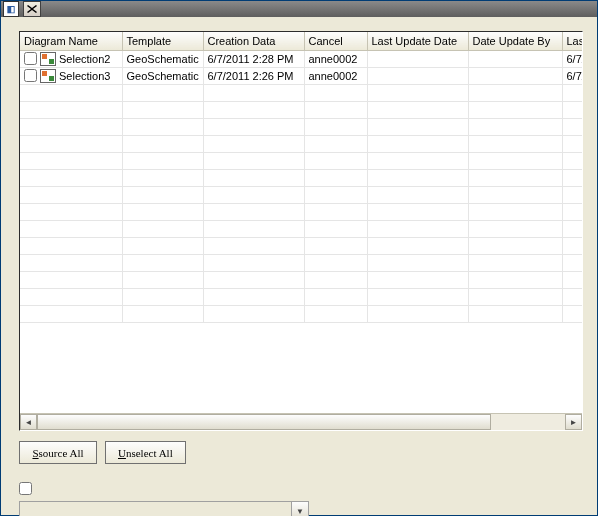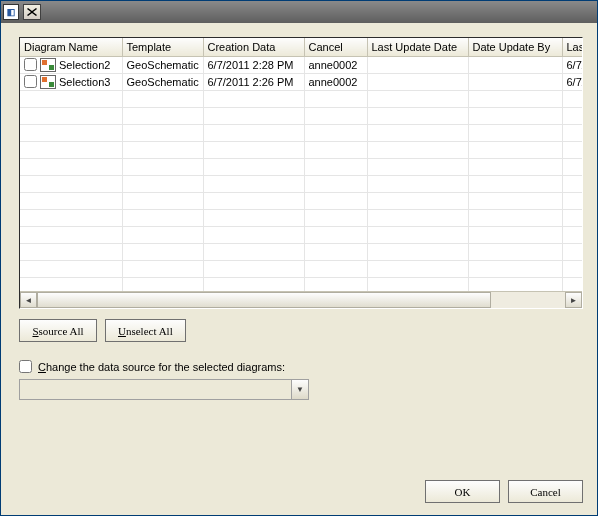--- a/index.html
+++ b/index.html
@@ -65,21 +65,21 @@
 }
 .dsrow { margin-bottom:8px; }
 .dsrow .lbl { display:inline-block; }
 .dsrow .lbl .u { text-decoration: underline; }
 .dsrow .val { font-weight:bold; margin-left:8px; }
 .grid-wrap {
   border:1px inset #fff;
   border-top-color:#808080; border-left-color:#808080;
   border-right-color:#fff; border-bottom-color:#fff;
   background:#fff;
-  height:272px;
+  height:400px;
   display:flex; flex-direction:column;
   position:relative;
 }
 .grid-inner { flex:1; overflow:hidden; position:relative; }
 table.grid {
   border-collapse:collapse; width:645px; table-layout:fixed;
 }
 table.grid th {
   background: linear-gradient(180deg,#fdfdfd 0%,#ece9d8 100%);
   border-right:1px solid #c6c3b3;
@@ -373,21 +373,20 @@
           <span>source All</span>
         </button>
       <button class="btn">
           <span class="u">U</span>
           <span>nselect All</span>
         </button>
     </div>
 
     <div class="chkrow">
       <input type="checkbox" style="">
-      <span><span class="u">C</span><span>hange the data source for the selected diagrams:</span></span>
     </div>
 
     <div class="ddrow">
       <div class="dd">
         <span class="ddtxt"></span>
         <span class="ddbtn">▼</span>
       </div>
     </div>
 
     <div class="footer">

